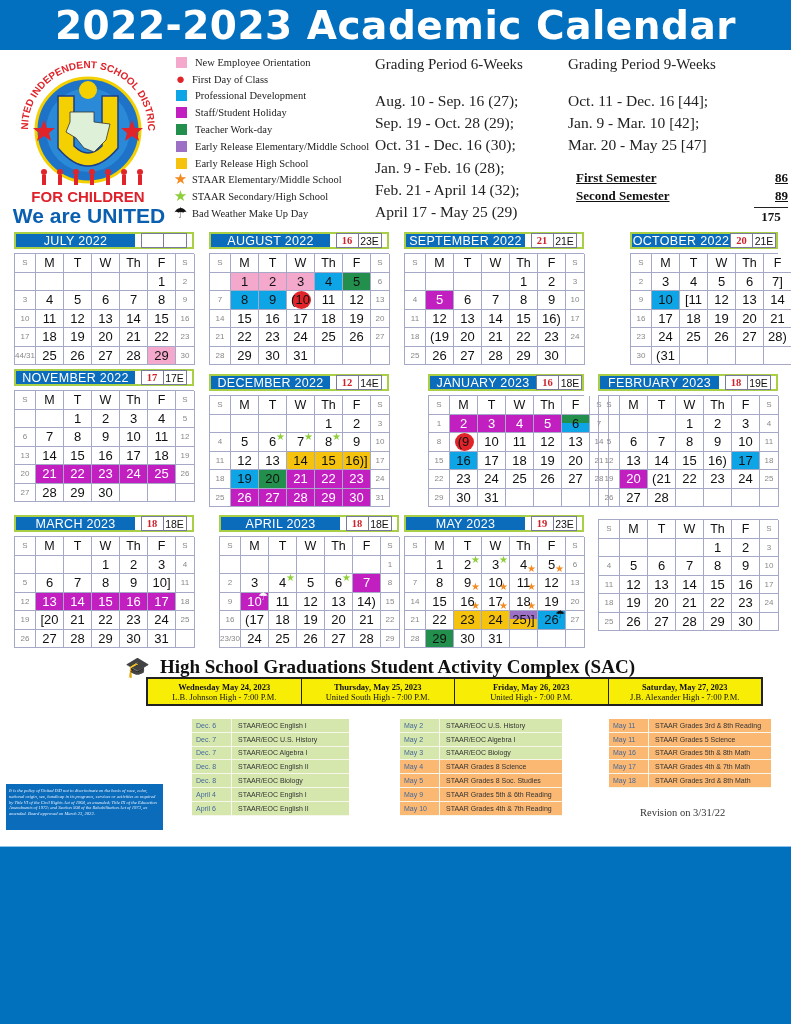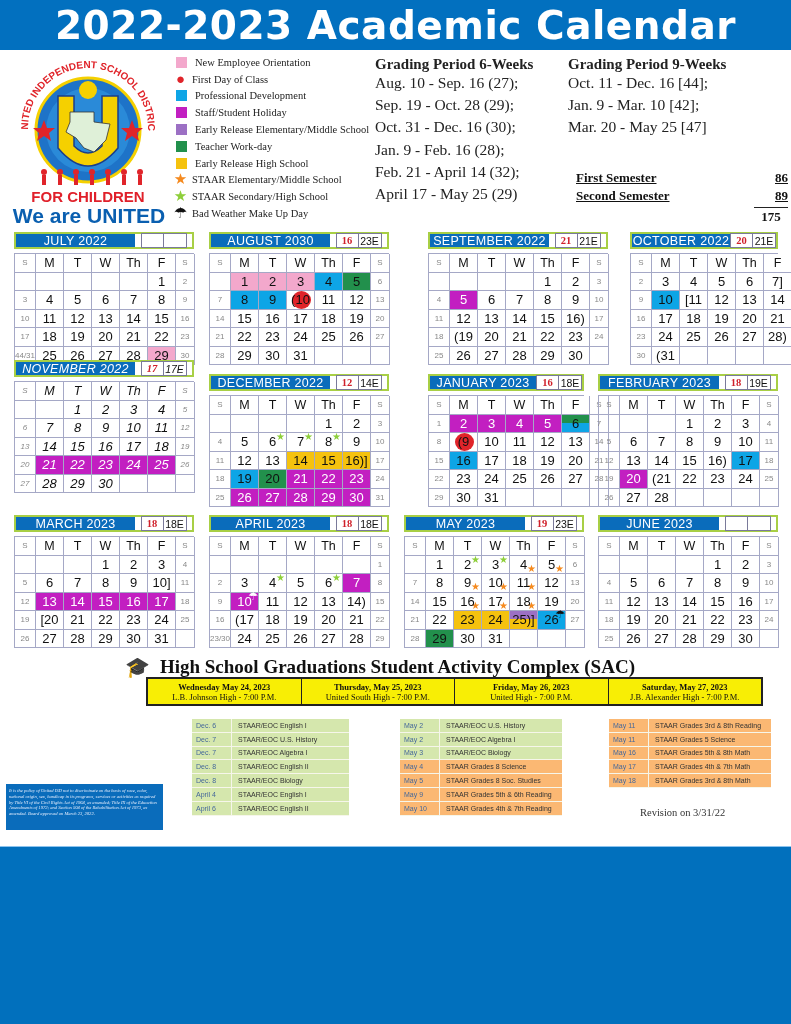--- a/index.html
+++ b/index.html
@@ -18,21 +18,21 @@
     color: #0a5fb0; font-weight: bold; font-size: 21px; }
 
   
   .legend { position: absolute; left: 172px; top: 54px; width: 200px; }
   .legend-item { display: flex; align-items: center; height: 16.8px; font-family: "Liberation Serif", serif; font-size: 10.5px; color: #222; }
   .legend-swatch { width: 11px; height: 11px; margin-right: 8px; margin-left: 4px; flex: 0 0 auto; }
   .legend-glyph { width: 15px; margin-right: 4px; margin-left: 1px; text-align: center; font-size: 15px; line-height: 15px; flex: 0 0 auto; }
 
   
   .grading { position: absolute; font-family: "Liberation Serif", serif; color: #222; }
-  .grading h3 { font-size: 15px; font-weight: bold; margin-bottom: 1px; }
+  .grading h3 { font-size: 15px; font-weight: normal; margin-bottom: 19px; }
   .grading .gp-line { font-size: 15.5px; height: 22.2px; }
   .g6 { left: 375px; top: 56px; }
   .g9 { left: 568px; top: 56px; }
   .semesters { position: absolute; left: 576px; top: 170px; width: 212px; font-family: "Liberation Serif", serif; font-weight: bold; font-size: 13px; text-decoration: underline; }
   .sem-row { display: flex; justify-content: space-between; height: 18px; }
   .sem-total { position: absolute; right: 0; top: 37px; width: 34px; border-top: 1.5px solid #222; text-align: center; padding-top: 1px; }
 
   
   .month { position: absolute; width: 180px; }
   .month-head { height: 17px; border: 2px solid #a8cf45; display: flex; background: #fff; }
@@ -133,26 +133,26 @@
     </div>
     <div class="legend-item">
       <span class="legend-swatch" style="background: rgb(14, 165, 230);"></span>
       <span>Professional Development</span>
     </div>
     <div class="legend-item">
       <span class="legend-swatch" style="background: rgb(194, 31, 193);"></span>
       <span>Staff/Student Holiday</span>
     </div>
     <div class="legend-item">
+      <span class="legend-swatch" style="background: rgb(34, 144, 76);"></span>
+      <span>Teacher Work-day</span>
+    </div>
+    <div class="legend-item">
       <span class="legend-swatch" style="background: rgb(156, 112, 196);"></span>
       <span>Early Release Elementary/Middle School</span>
-    </div>
-    <div class="legend-item">
-      <span class="legend-swatch" style="background: rgb(34, 144, 76);"></span>
-      <span>Teacher Work-day</span>
     </div>
     <div class="legend-item">
       <span class="legend-swatch" style="background: rgb(245, 194, 14);"></span>
       <span>Early Release High School</span>
     </div>
     <div class="legend-item">
       <span class="legend-glyph" style="color: rgb(245, 138, 31);">★</span>
       <span>STAAR Elementary/Middle School</span>
     </div>
     <div class="legend-item">
@@ -317,21 +317,21 @@
         <div class="cell pink">
           <span class="num">29</span>
         </div>
         <div class="cell wk">
           <span class="num">30</span>
         </div>
       </div>
     </div>
     <div class="month" style="left: 209px; top: 232px;">
       <div class="month-head">
-        <div class="month-name">AUGUST 2030</div>
+        <div class="month-name">AUGUST 2022</div>
         <div class="month-counts">
           <div class="count-box">
             <span>16</span>
             <span>23E</span>
           </div>
         </div>
       </div>
       <div class="grid">
         <div class="cell hdr wk">S</div>
         <div class="cell hdr">M</div>
@@ -441,21 +441,21 @@
           <span class="num"></span>
         </div>
         <div class="cell">
           <span class="num"></span>
         </div>
         <div class="cell wk">
           <span class="num"></span>
         </div>
       </div>
     </div>
-    <div class="month" style="left: 428px; top: 232px;">
+    <div class="month" style="left: 404px; top: 232px;">
       <div class="month-head">
         <div class="month-name">SEPTEMBER 2022</div>
         <div class="month-counts">
           <div class="count-box">
             <span>21</span>
             <span>21E</span>
           </div>
         </div>
       </div>
       <div class="grid">
@@ -691,21 +691,21 @@
           <span class="num"></span>
         </div>
         <div class="cell">
           <span class="num"></span>
         </div>
         <div class="cell wk">
           <span class="num"></span>
         </div>
       </div>
     </div>
-    <div class="month" style="left: 14px; top: 360px; font-style: italic;">
+    <div class="month" style="left: 14px; top: 369px;">
       <div class="month-head">
         <div class="month-name">NOVEMBER 2022</div>
         <div class="month-counts">
           <div class="count-box">
             <span>17</span>
             <span>17E</span>
           </div>
         </div>
       </div>
       <div class="grid">
@@ -1320,21 +1320,21 @@
           <span class="num">30</span>
         </div>
         <div class="cell">
           <span class="num">31</span>
         </div>
         <div class="cell wk">
           <span class="num"></span>
         </div>
       </div>
     </div>
-    <div class="month" style="left: 209px; top: 515px;">
+    <div class="month" style="left: 219px; top: 515px;">
       <div class="month-head">
         <div class="month-name">APRIL 2023</div>
         <div class="month-counts">
           <div class="count-box">
             <span>18</span>
             <span>18E</span>
           </div>
         </div>
       </div>
       <div class="grid">
@@ -1585,29 +1585,20 @@
         </div>
         <div class="cell">
           <span class="num"></span>
         </div>
         <div class="cell wk">
           <span class="num"></span>
         </div>
       </div>
     </div>
     <div class="month" style="left: 598px; top: 515px;">
-      <div class="month-head">
-        <div class="month-name">JUNE 2023</div>
-        <div class="month-counts">
-          <div class="count-box">
-            <span></span>
-            <span></span>
-          </div>
-        </div>
-      </div>
       <div class="grid">
         <div class="cell hdr wk">S</div>
         <div class="cell hdr">M</div>
         <div class="cell hdr">T</div>
         <div class="cell hdr">W</div>
         <div class="cell hdr">Th</div>
         <div class="cell hdr">F</div>
         <div class="cell hdr wk">S</div>
         <div class="cell wk">
           <span class="num"></span>

